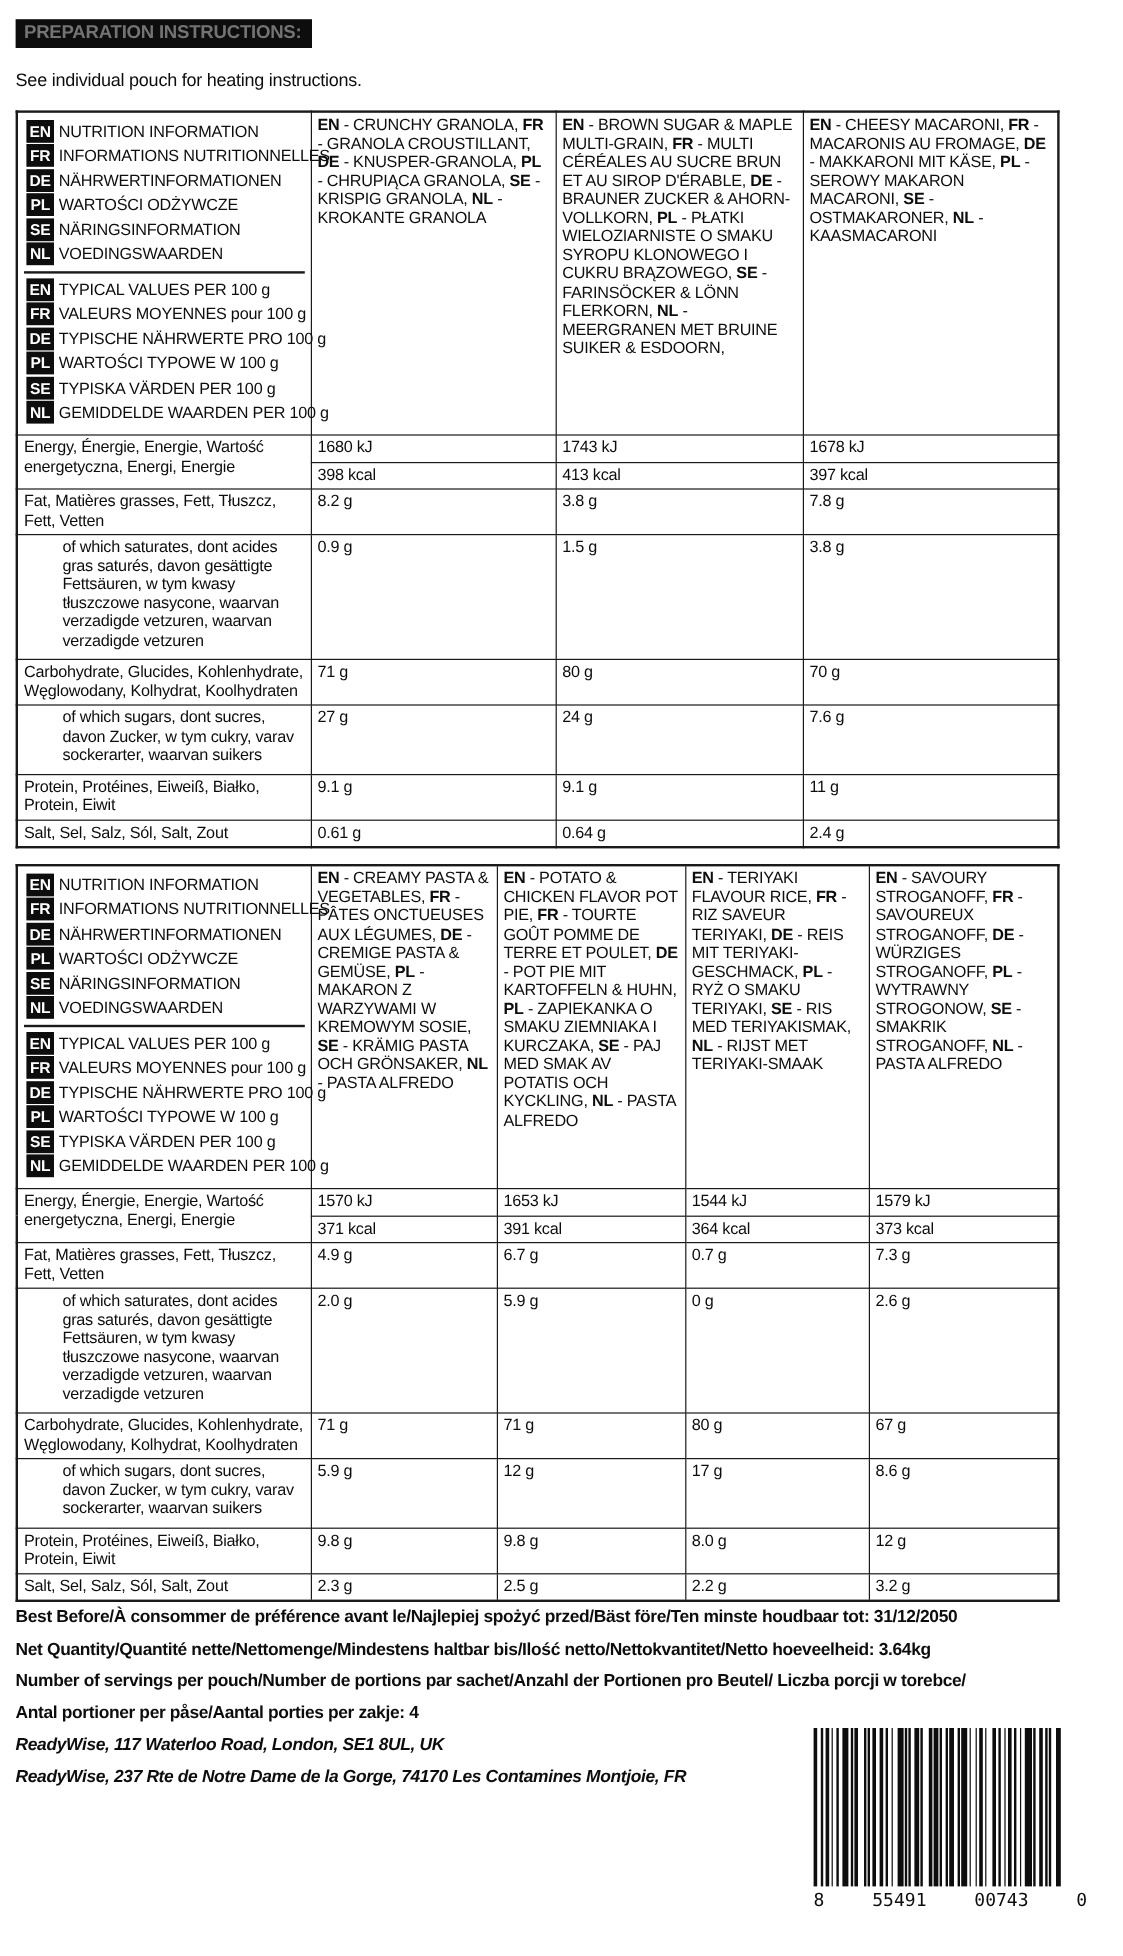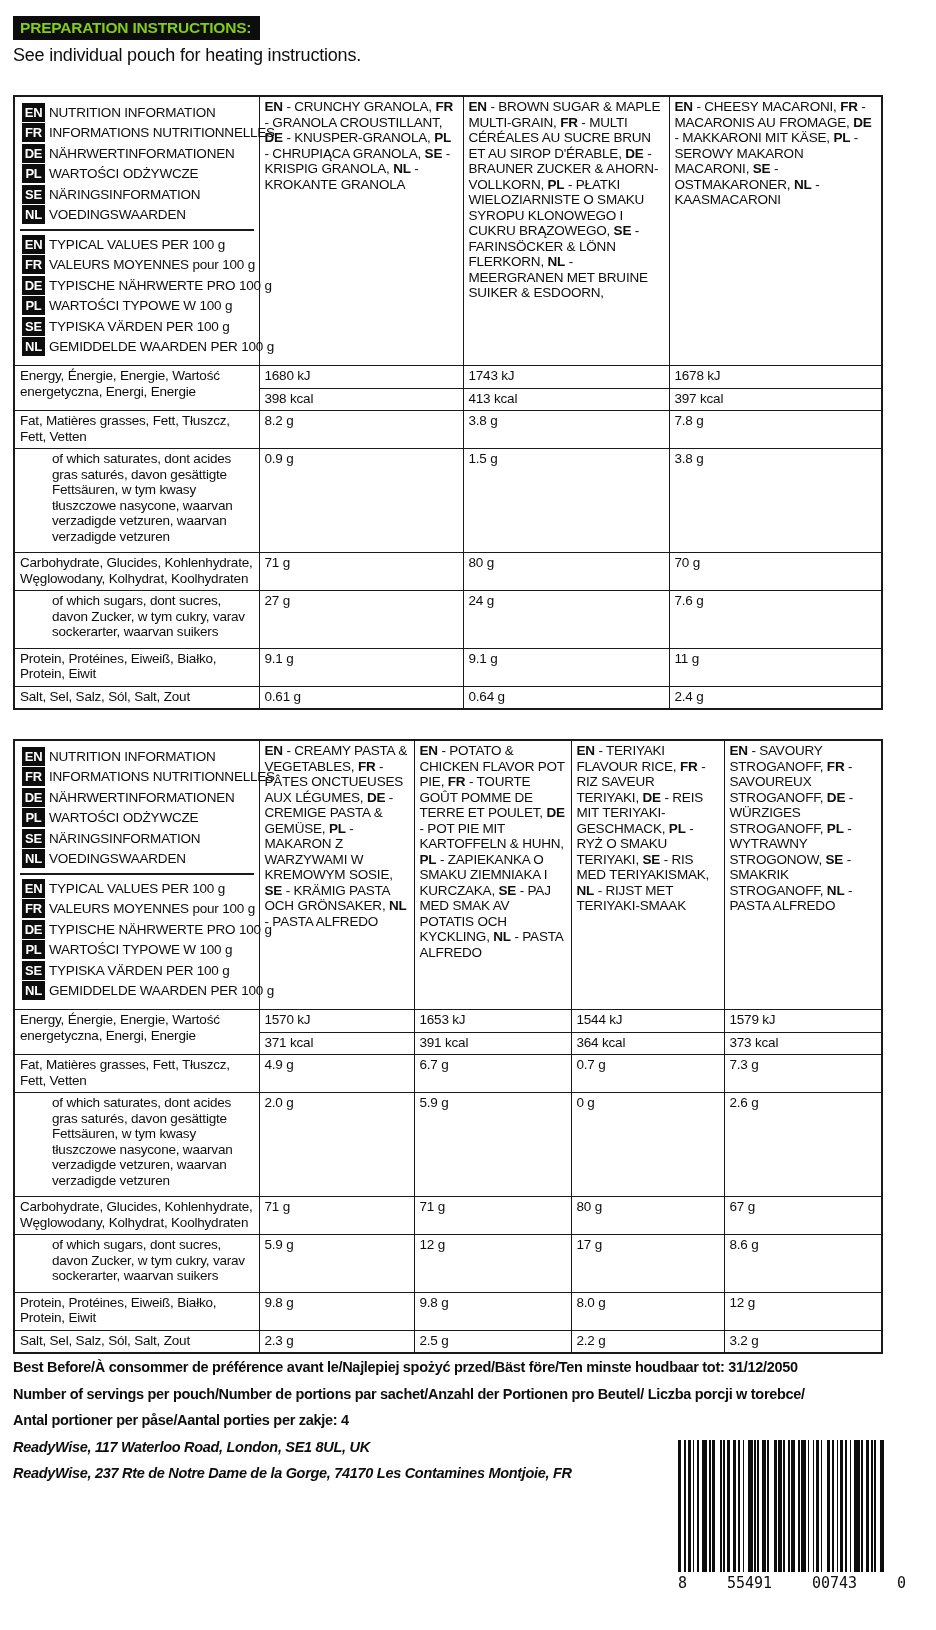--- a/index.html
+++ b/index.html
@@ -9,32 +9,32 @@
     background:#fff;
     color:#0d0d0d;
     font-family:"Liberation Sans", sans-serif;
     box-sizing:border-box;
     padding:16px 0 0 13px;
     overflow:hidden;
     letter-spacing:-0.2px;
   }
   .prep-title{
     display:inline-block;
-    background:#0d0d0d;color:#84cc16;
+    background:#0d0d0d;color:#737373;
     font-weight:700;font-size:15.5px;
     padding:3px 9px 3px 7px;
     margin-bottom:4px;
   }
-  .prep-line{font-size:18px;line-height:22px;}
+  .prep-line{font-size:15px;line-height:22px;margin-top:13px;}
 
   table.nutri{
     border-collapse:collapse;
     table-layout:fixed;
     width:868px;
-    margin-top:29px;
+    margin-top:13px;
     border:2.5px solid #1a1a1a;
   }
   table.nutri td{
     border:1.5px solid #1a1a1a;
     vertical-align:top;
     font-size:13.5px;
     line-height:15.5px;
     padding:2px 5px 4px 5px;
     word-wrap:break-word;
   }
@@ -325,20 +325,21 @@
           <td class="val-cell">2.3 g</td>
           <td class="val-cell">2.5 g</td>
           <td class="val-cell">2.2 g</td>
           <td class="val-cell">3.2 g</td>
         </tr>
       </tbody>
     </table>
 
   <div class="footer">
     <div class="footer-line">Best Before/À consommer de préférence avant le/Najlepiej spożyć przed/Bäst före/Ten minste houdbaar tot: 31/12/2050</div>
+    <div class="footer-line">Net Quantity/Quantité nette/Nettomenge/Mindestens haltbar bis/Ilość netto/Nettokvantitet/Netto hoeveelheid: 3.64kg</div>
     <div class="footer-line">Number of servings per pouch/Number de portions par sachet/Anzahl der Portionen pro Beutel/ Liczba porcji w torebce/</div>
     <div class="footer-line">Antal portioner per påse/Aantal porties per zakje: 4</div>
     <div class="footer-line addr">ReadyWise, 117 Waterloo Road, London, SE1 8UL, UK</div>
     <div class="footer-line addr">ReadyWise, 237 Rte de Notre Dame de la Gorge, 74170 Les Contamines Montjoie, FR</div>
   </div>
 
   <div class="barcode">
     <div class="barcode-bars">
         <span class="bar" style="width:3.4px;margin-right:3.1px;"></span>
         <span class="bar" style="width:1.7px;margin-right:1.55px;"></span>

